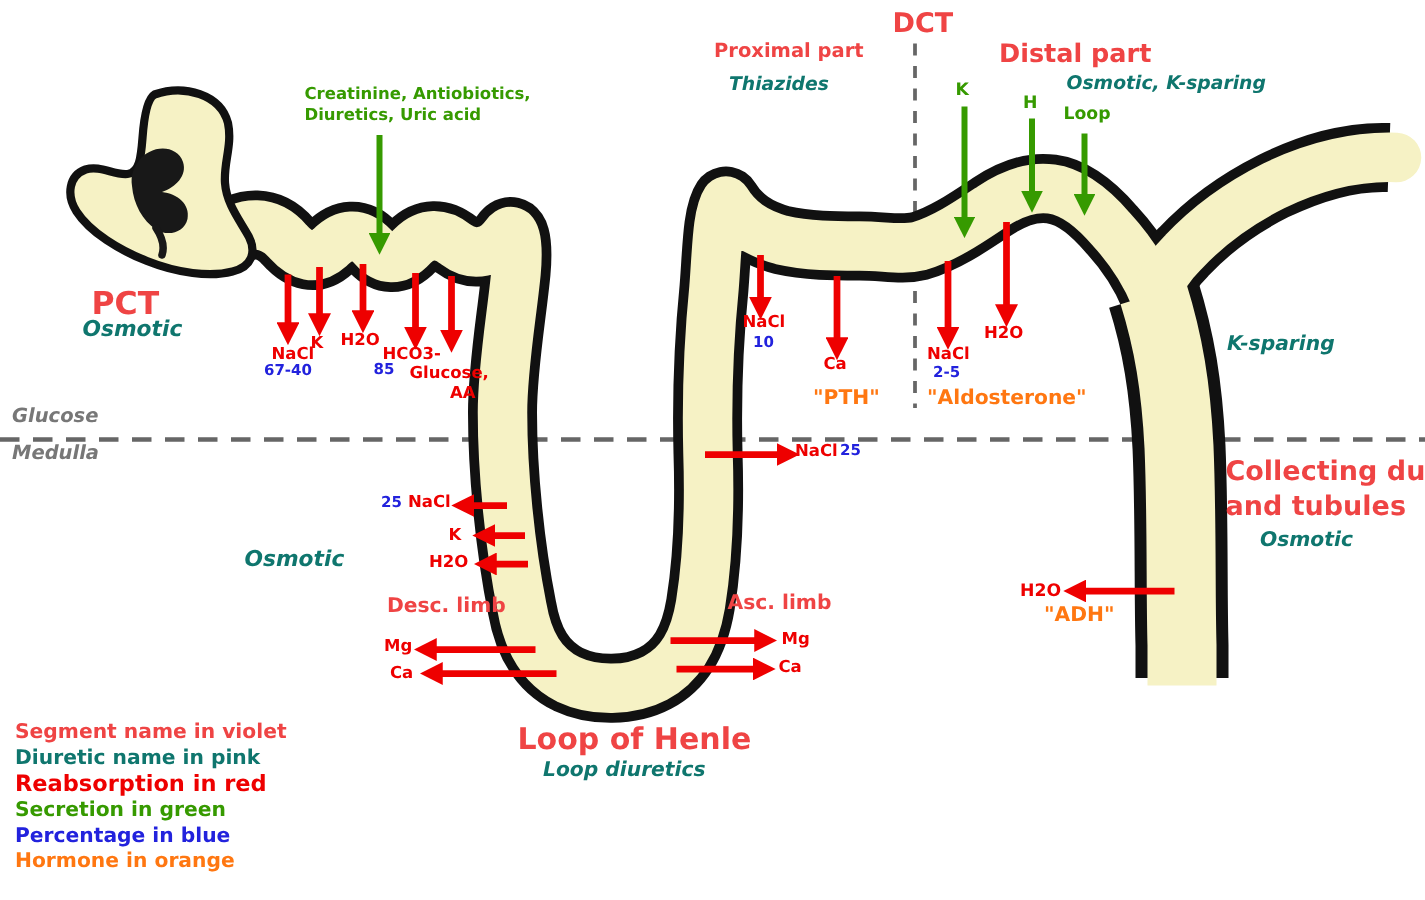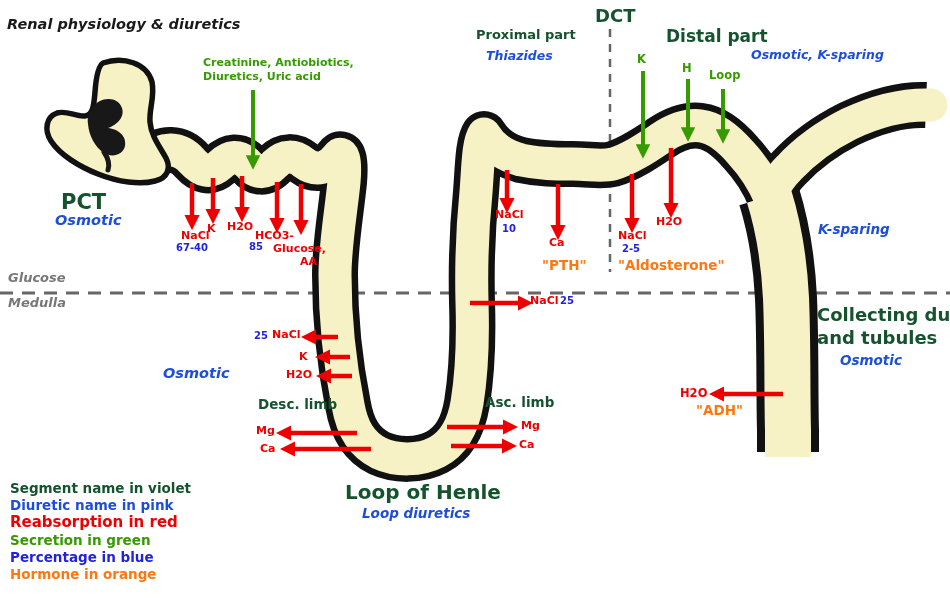--- a/index.html
+++ b/index.html
@@ -1,21 +1,21 @@
 <!DOCTYPE html>
 <html><head>
 <meta charset="utf-8">
 <style>
   html,body{margin:0;padding:0;background:#fff;}
   #stage{position:relative;width:950px;height:600px;overflow:hidden;background:#fff;
          font-family:"DejaVu Sans",sans-serif;}
   #art{position:absolute;left:0;top:0;}
   .lbl{position:absolute;white-space:nowrap;font-weight:bold;line-height:1.05;}
-  .violet{color:#14532d;}
-  .pink{color:#1d4ed8;font-style:italic;}
+  .violet{color:#ef4444;}
+  .pink{color:#0f766e;font-style:italic;}
   .red{color:#EE0000;}
   .green{color:#369A00;}
   .blue{color:#2222DD;text-align:right;}
   .orange{color:#FF7711;}
   .gray{color:#777777;font-style:italic;}
   .black{color:#1A1A1A;}
   .ital{font-style:italic;}
 </style>
 </head>
 <body>
@@ -149,42 +149,41 @@
       <line x1="352" y1="376" x2="322" y2="376" marker-end="url(#mr)"></line>
       <line x1="357" y1="433" x2="282" y2="433" marker-end="url(#mr)"></line>
       <line x1="371" y1="449" x2="286" y2="449" marker-end="url(#mr)"></line>
       <line x1="447" y1="427" x2="512" y2="427" marker-end="url(#mr)"></line>
       <line x1="451" y1="446" x2="511" y2="446" marker-end="url(#mr)"></line>
       <line x1="470" y1="303" x2="527" y2="303" marker-end="url(#mr)"></line>
       <line x1="783" y1="394" x2="715" y2="394" marker-end="url(#mr)"></line>
     </g>
   </svg>
 
-  <div class="lbl black ital" style="left:7px;top:17px;font-size:14.5px;">Renal physiology &amp; diuretics</div>
 
   <div class="lbl green" style="left:203px;top:57px;font-size:11px;">Creatinine, Antiobiotics,</div>
   <div class="lbl green" style="left:203px;top:71px;font-size:11px;">Diuretics, Uric acid</div>
 
   <div class="lbl violet" style="left:61px;top:191px;font-size:21px;">PCT</div>
   <div class="lbl pink" style="left:55px;top:213px;font-size:14.5px;">Osmotic</div>
 
   <div class="lbl red" style="left:181px;top:230px;font-size:11px;">NaCl</div>
   <div class="lbl blue" style="left:176px;top:243px;font-size:10px;">67-40</div>
   <div class="lbl red" style="left:207px;top:223px;font-size:11px;">K</div>
   <div class="lbl red" style="left:227px;top:221px;font-size:11px;">H2O</div>
   <div class="lbl red" style="left:255px;top:230px;font-size:11px;">HCO3-</div>
   <div class="lbl blue" style="left:249px;top:242px;font-size:10px;">85</div>
   <div class="lbl red" style="left:273px;top:243px;font-size:11px;">Glucose,</div>
   <div class="lbl red" style="left:300px;top:256px;font-size:11px;">AA</div>
 
   <div class="lbl violet" style="left:595px;top:7px;font-size:18px;">DCT</div>
   <div class="lbl violet" style="left:476px;top:28px;font-size:13px;">Proximal part</div>
   <div class="lbl pink" style="left:486px;top:49px;font-size:12.5px;">Thiazides</div>
   <div class="lbl violet" style="left:666px;top:28px;font-size:17px;">Distal part</div>
-  <div class="lbl pink" style="left:711px;top:48px;font-size:12.5px;margin-left:40px;">Osmotic, K-sparing</div>
+  <div class="lbl pink" style="left:711px;top:48px;font-size:12.5px;">Osmotic, K-sparing</div>
 
   <div class="lbl green" style="left:637px;top:53px;font-size:11.5px;">K</div>
   <div class="lbl green" style="left:682px;top:62px;font-size:11.5px;">H</div>
   <div class="lbl green" style="left:709px;top:69px;font-size:11.5px;">Loop</div>
 
   <div class="lbl red" style="left:495px;top:209px;font-size:11px;">NaCl</div>
   <div class="lbl blue" style="left:502px;top:224px;font-size:10px;">10</div>
   <div class="lbl red" style="left:549px;top:237px;font-size:11px;">Ca</div>
   <div class="lbl orange" style="left:542px;top:258px;font-size:13.5px;">"PTH"</div>
   <div class="lbl red" style="left:618px;top:230px;font-size:11px;">NaCl</div>

